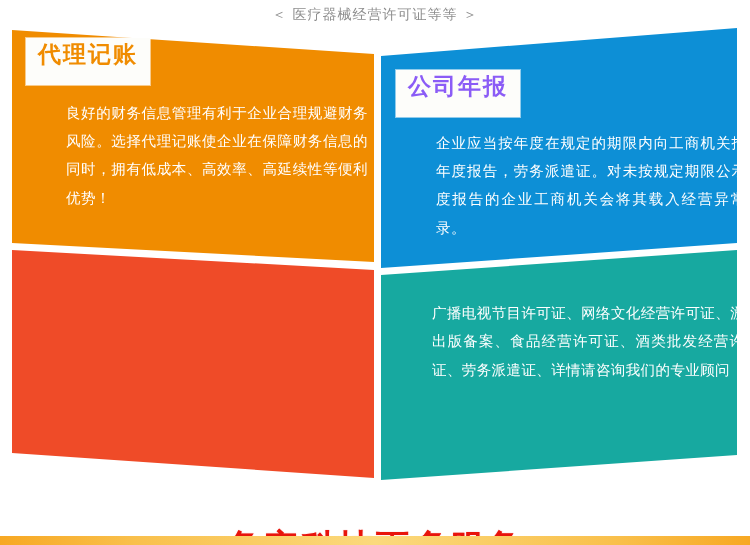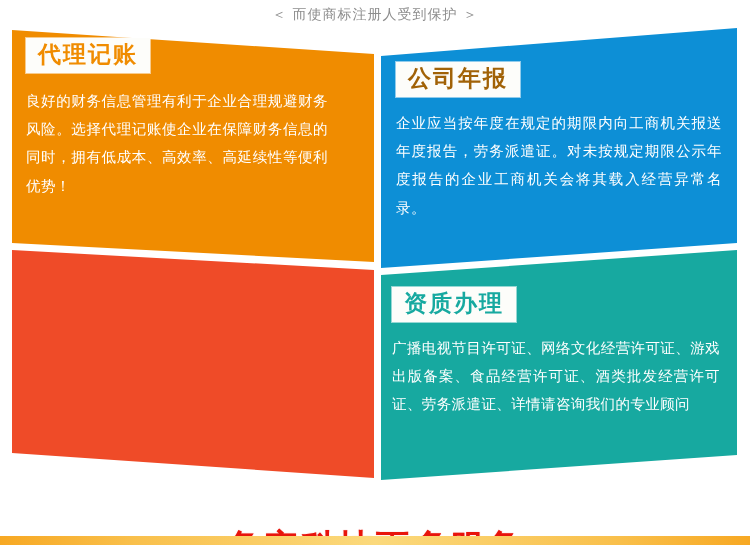--- a/index.html
+++ b/index.html
@@ -22,41 +22,42 @@
 
   
   #shapes{position:absolute;left:0;top:0;width:750px;height:545px;z-index:5;}
 
   
   .panel-text{position:absolute;z-index:20;}
 
   .ptitle{
     display:inline-block;
     background:#fdfdfa;
-    padding:2px 12px 4px 12px;
+    padding:2px 12px 16px 12px;
     font-size:23px;
     font-weight:bold;
     letter-spacing:2px;
     line-height:1.25;
     font-family:"DejaVu Sans","Liberation Sans",sans-serif;
     white-space:nowrap;
     box-shadow:0 0 0 1px rgba(255,255,255,.55);
   }
   .t-orange{color:#f08c00;}
-  .t-blue{color:#a16207;}
+  .t-blue{color:#8b5cf6;margin-top:8px;}
   .t-red{color:#ef4b28;}
   .t-teal{color:#17a9a0;}
 
   .pbody{
     color:#ffffff;
     font-size:14.5px;
     line-height:1.95;
     letter-spacing:.4px;
     font-family:Liberation Serif, serif;
     text-align:justify;
+    margin-left:40px;
   }
 
   
   #blk-bookkeeping{left:26px;top:38px;width:312px;}
   #blk-bookkeeping .pbody{margin-top:14px;width:302px;}
 
   #blk-annual{left:396px;top:62px;width:330px;}
   #blk-annual .pbody{margin-top:12px;width:326px;}
 
   #blk-trademark{left:22px;top:288px;width:322px;}
@@ -80,21 +81,21 @@
   .bottom-bar{
     position:absolute;left:0;top:536px;width:750px;height:9px;z-index:50;
     background:linear-gradient(90deg,#f7a823 0%,#f9c04c 18%,#fbd97c 50%,#f9c04c 82%,#f7a823 100%);
   }
 </style>
 </head>
 <body>
 
 <div id="stage">
 
-  <div class="header">＜ 而使商标注册人受到保护 ＞</div>
+  <div class="header">＜ 医疗器械经营许可证等等 ＞</div>
 
   <svg id="shapes" viewBox="0 0 750 545" preserveAspectRatio="none" xmlns="http://www.w3.org/2000/svg">
 
     <polygon points="12,30 374,54 374,262 12,243" fill="#f08c00"></polygon>
 
     <polygon points="381,56 737,28 737,243 381,268" fill="#0d8fd6"></polygon>
 
     <polygon points="12,250 374,270 374,478 12,453" fill="#ef4b28"></polygon>
 
     <polygon points="381,275 737,250 737,455 381,480" fill="#17a9a0"></polygon>
@@ -105,20 +106,19 @@
     <div class="pbody">良好的财务信息管理有利于企业合理规避财务风险。选择代理记账使企业在保障财务信息的同时，拥有低成本、高效率、高延续性等便利优势！</div>
   </div>
 
   <div class="panel-text" id="blk-annual">
     <div class="ptitle t-blue">公司年报</div>
     <div class="pbody">企业应当按年度在规定的期限内向工商机关报送年度报告，劳务派遣证。对未按规定期限公示年度报告的企业工商机关会将其载入经营异常名录。</div>
   </div>
 
 
   <div class="panel-text" id="blk-qualification">
-    <div class="ptitle t-teal">资质办理</div>
     <div class="pbody">广播电视节目许可证、网络文化经营许可证、游戏出版备案、食品经营许可证、酒类批发经营许可证、劳务派遣证、详情请咨询我们的专业顾问</div>
   </div>
 
   <div class="bottom-title">备安科技更多服务</div>
   <div class="bottom-bar"></div>
 
 </div>
 
 </body></html>

